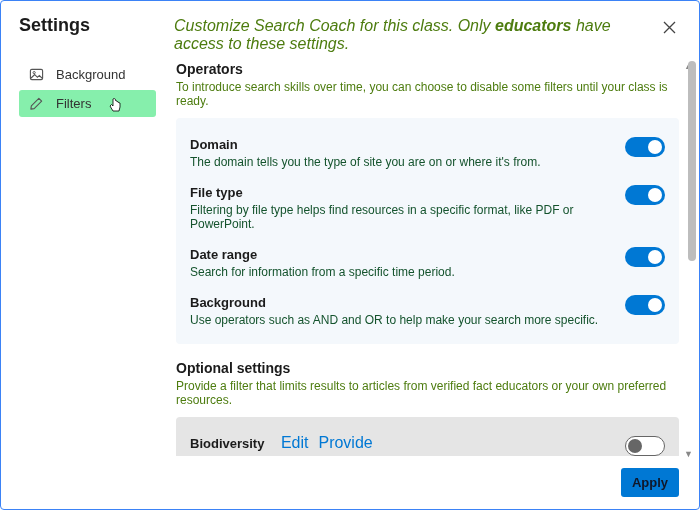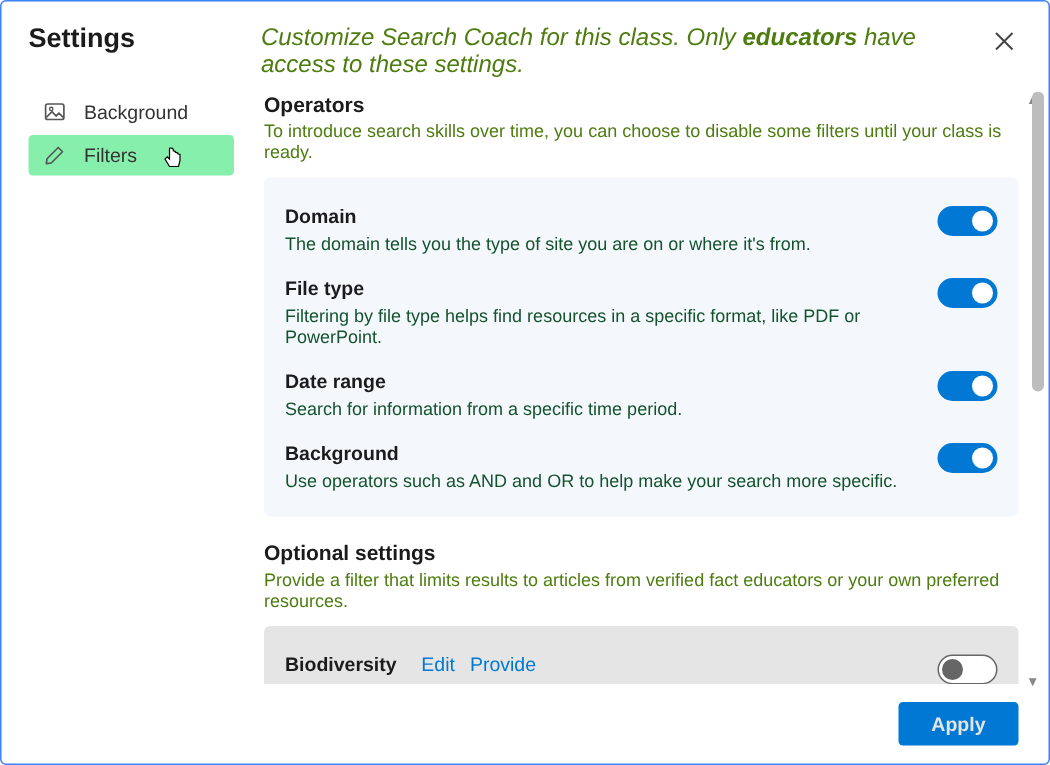--- a/index.html
+++ b/index.html
@@ -154,21 +154,21 @@
     }
     .filter-desc {
       font-size: 12px;
       color: #14532d;
       margin-top: 2px;
     }
     .filter-links {
       display: inline-flex;
       gap: 10px;
       margin-left: 12px;
-      font-size: 13px;
+      font-size: 16px;
     }
     .filter-link {
       color: #0078d4;
       cursor: pointer;
     }
     .toggle {
       width: 40px;
       height: 20px;
       border-radius: 10px;
       position: relative;
@@ -200,23 +200,23 @@
       top: 2px;
     }
     .footer {
       display: flex;
       justify-content: flex-end;
       padding: 12px 20px;
       flex-shrink: 0;
     }
     .apply-btn {
       background: #0078d4;
-      color: #e5e5e5;
+      color: #0f172a;
       border: none;
-      padding: 7px 22px;
+      padding: 7px 11px;
       font-size: 13px;
       font-weight: 600;
       border-radius: 3px;
       cursor: pointer;
       font-family: inherit;
     }
     .scroll-arrow {
       position: absolute;
       right: 4px;
       font-size: 9px;

